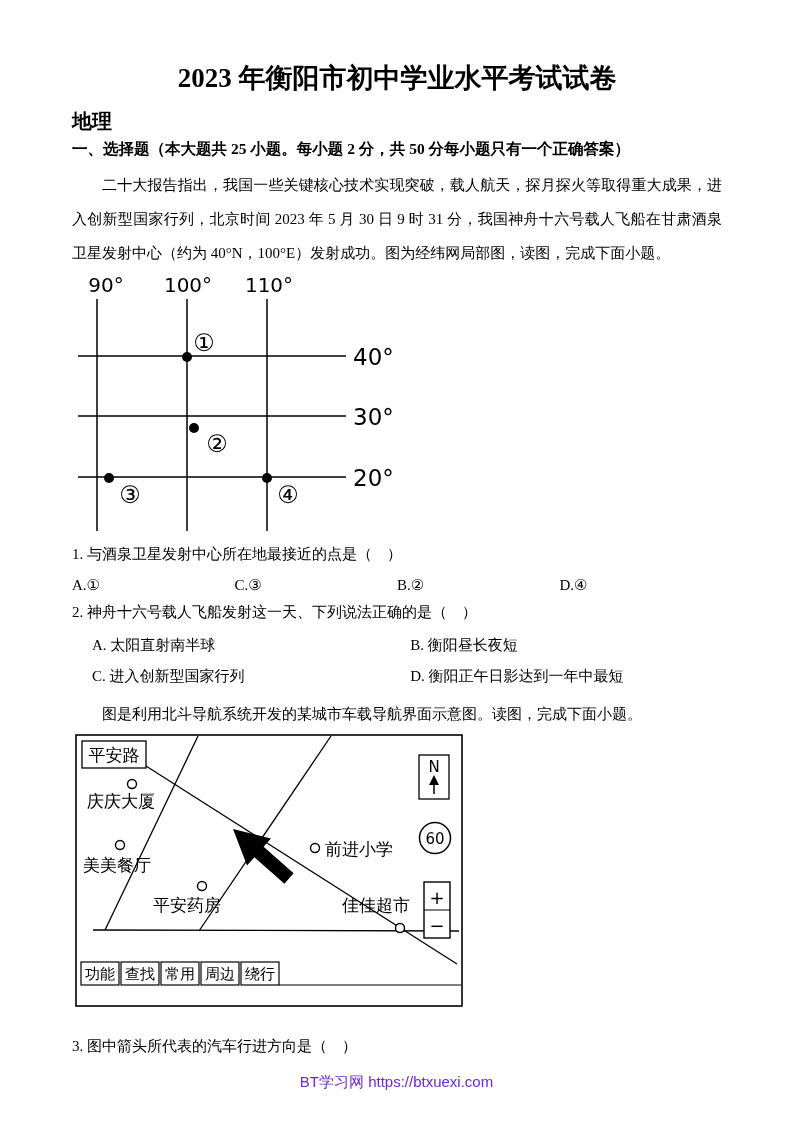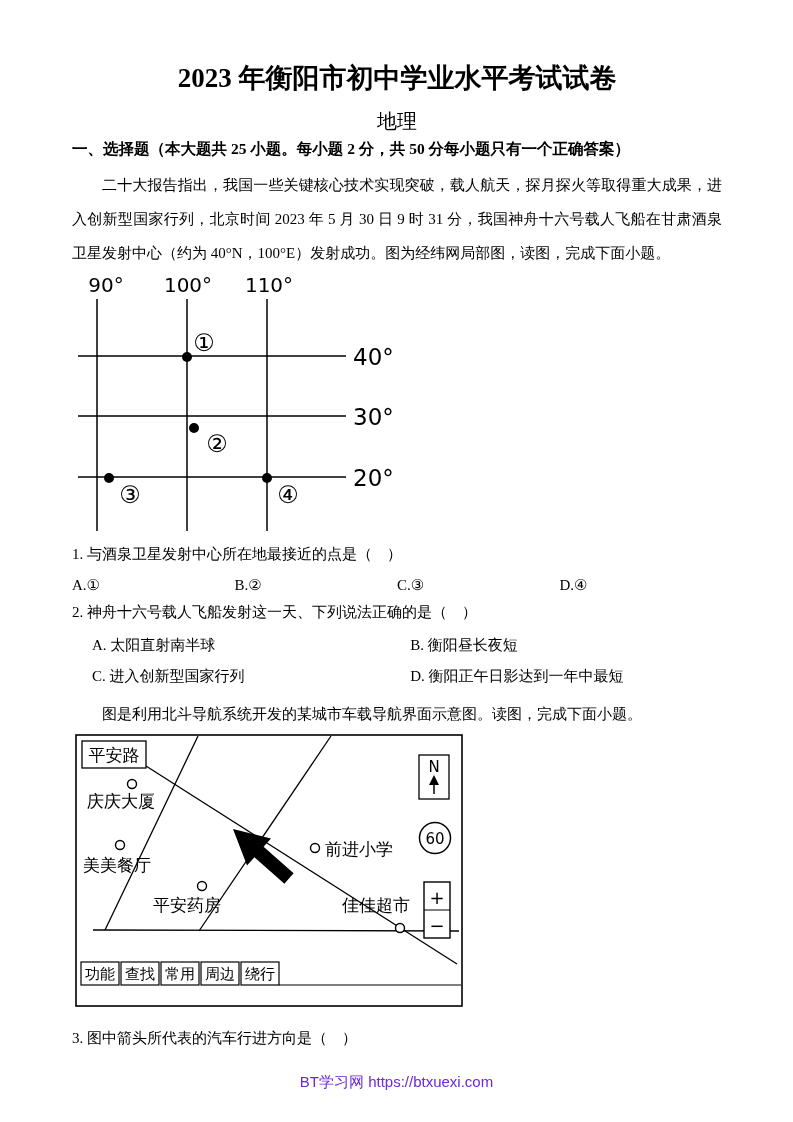--- a/index.html
+++ b/index.html
@@ -3,33 +3,33 @@
 <meta charset="utf-8">
 <style>
   * { margin:0; padding:0; box-sizing:border-box; }
   html,body { background:#ffffff; }
   body {
     width:793px; height:1122px; position:relative; overflow:hidden;
     font-family:"Liberation Serif","DejaVu Serif",serif; color:#000;
   }
   .page { padding:64px 71px 0 72px; }
   .title { text-align:center; font-size:27px; font-weight:bold; line-height:28px; }
-  .subject { text-align:center; font-size:20px; font-weight:normal; margin-top:16px; line-height:26px; }
+  .subject { text-align:left; font-size:20px; font-weight:bold; margin-top:16px; line-height:26px; }
   .section-heading { margin-top:4px; font-size:15.5px; font-weight:bold; line-height:22px; }
   .para { margin-top:8px; font-size:15px; line-height:34px; text-align:justify; text-indent:2em; }
   .figure { display:block; }
   .grid-figure { margin:0 0 0 4px; }
   .qline { margin-top:5px; font-size:15px; line-height:22px; }
   .opt-row4 { display:flex; margin-top:9px; font-size:15px; line-height:22px;font-family:Liberation Serif, serif; }
   .opt-row4 span { flex:1; text-align:left; }
   .opt-grid { display:grid; grid-template-columns: 50.5% 49.5%; margin-top:7px;
               font-size:15px; line-height:31px;margin-left:20px; }
   .map-intro { margin-top:9px; font-size:15px; line-height:26px; text-indent:2em; }
   .map-figure { margin:7px 0 0 3px; }
-  .q3 { margin-top:20px; }
+  .q3 { margin-top:28px; }
   .footer {
     position:absolute; left:0; right:0; bottom:30px; text-align:center;
     color:#6d28d9; font-size:15px; font-family:"Liberation Sans","DejaVu Sans",sans-serif;
   }
   svg text { fill:#000; }
   .axis-label { font-family:"DejaVu Sans","Liberation Sans",sans-serif; }
   .cjk { font-family:"Liberation Serif","DejaVu Serif",serif; }
 </style>
 </head>
 <body>
@@ -67,22 +67,22 @@
     <text class="axis-label" x="141" y="182" font-size="24" text-anchor="middle">②</text>
     <circle cx="33" cy="208" r="5" fill="#000"></circle>
     <text class="axis-label" x="54" y="233" font-size="24" text-anchor="middle">③</text>
     <circle cx="191" cy="208" r="5" fill="#000"></circle>
     <text class="axis-label" x="212" y="233" font-size="24" text-anchor="middle">④</text>
   </svg>
 
   <p class="qline">1. 与酒泉卫星发射中心所在地最接近的点是（　）</p>
   <div class="opt-row4">
     <span>A.①</span>
+    <span>C.③</span>
     <span>B.②</span>
-    <span>C.③</span>
     <span>D.④</span>
   </div>
 
   <p class="qline">2. 神舟十六号载人飞船发射这一天、下列说法正确的是（　）</p>
   <div class="opt-grid">
     <span>A. 太阳直射南半球</span>
     <span>B. 衡阳昼长夜短</span>
     <span>C. 进入创新型国家行列</span>
     <span>D. 衡阳正午日影达到一年中最短</span>
   </div>

